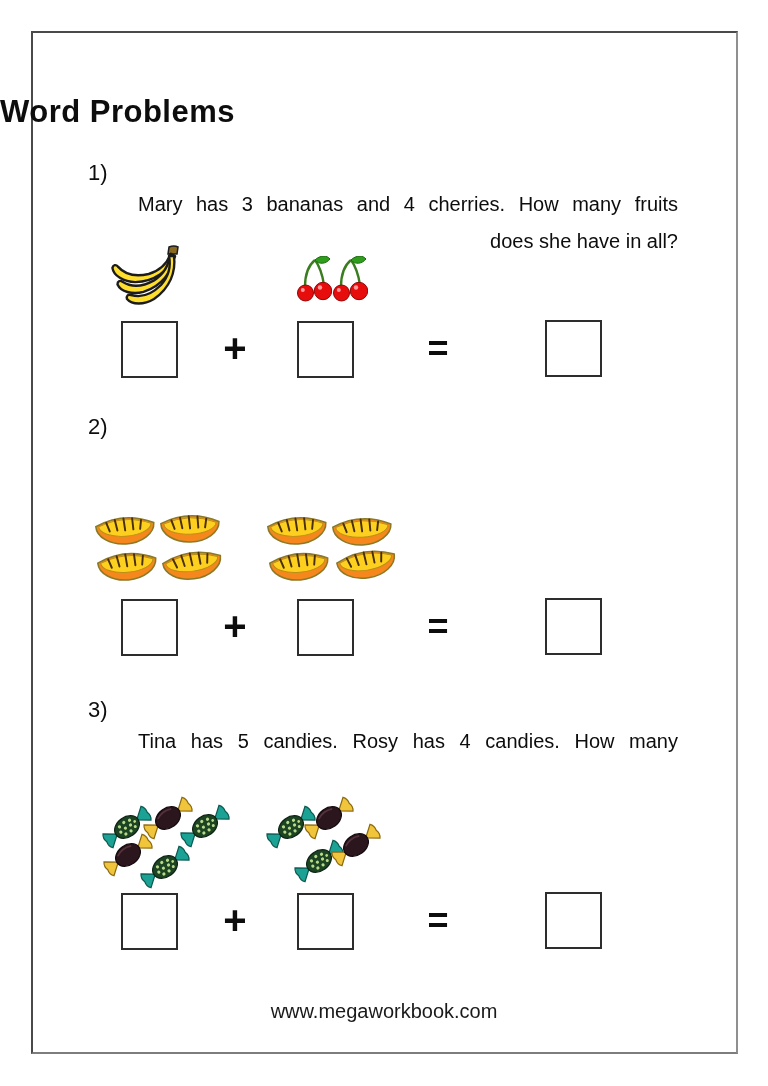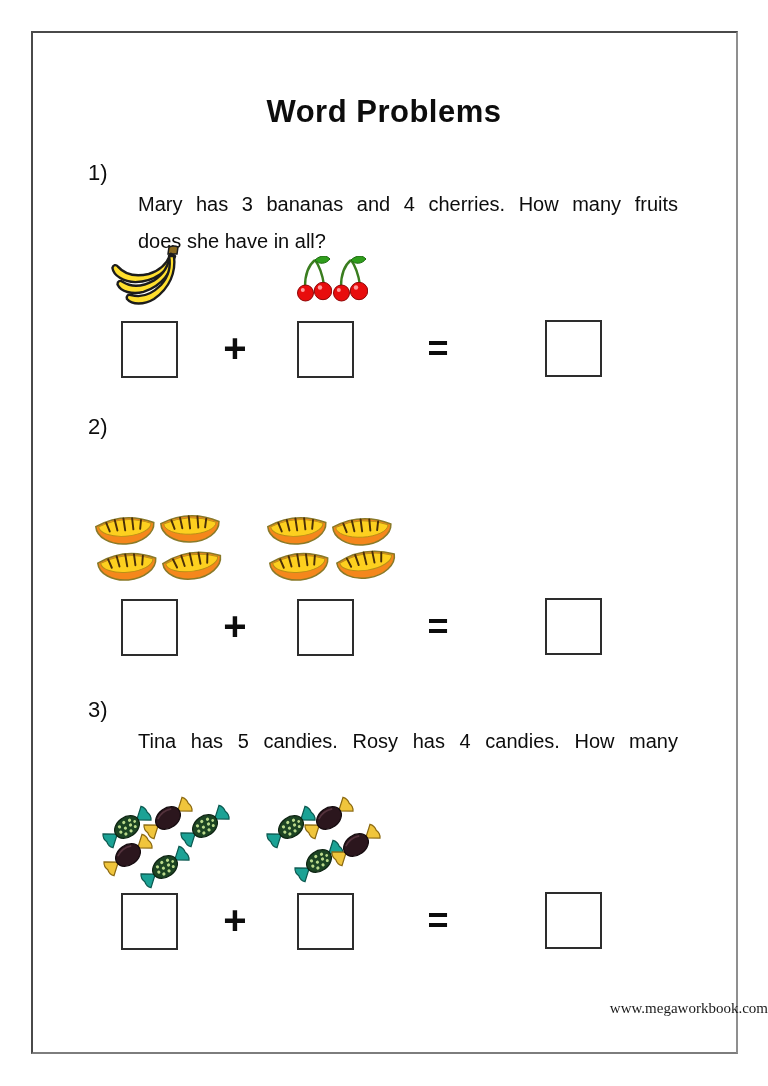--- a/index.html
+++ b/index.html
@@ -6,40 +6,40 @@
   .sheet{
     position:relative;width:768px;height:1086px;background:#ffffff;
     font-family:"Liberation Sans",sans-serif;color:#111;overflow:hidden;
   }
   .frame{
     position:absolute;left:31px;top:31px;width:703px;height:1019px;
     border:2px solid #4a4a4a;border-right-color:#8f8f8f;border-bottom-color:#7d7d7d;
     background:#fff;
   }
   .title{
-    position:absolute;left:0;right:0;top:94px;text-align:center;
+    position:absolute;left:0;right:0;top:94px;
     font-size:31px;font-weight:bold;letter-spacing:.5px;color:#0d0d0d;
   }
   .qnum{position:absolute;left:88px;font-size:22px;line-height:37px;color:#0d0d0d;}
   .qtext{position:absolute;left:138px;width:540px;font-size:20px;line-height:37px;color:#0d0d0d;}
   .qtext .l1{display:block;text-align:justify;text-align-last:justify;margin-top:32px;}
-  .qtext .l2{display:block;text-align:left;}
+  .qtext .l2{display:block;text-align:right;}
   .box{
     position:absolute;width:53px;height:53px;border:2px solid #2d2d2d;background:#fff;
   }
   .op{
     position:absolute;height:57px;line-height:55px;text-align:center;
     font-weight:bold;color:#0d0d0d;
   }
   .plus{left:210px;width:50px;font-size:40px;}
   .equals{left:410px;width:56px;font-size:36px;}
   .icon{position:absolute;}
   .footer{
-    position:absolute;left:0;right:0;top:1000px;text-align:right;
-    font-size:15px;color:#1a1a1a;font-family:Liberation Serif, serif;
+    position:absolute;left:0;right:0;top:1000px;text-align:center;
+    font-size:20px;color:#1a1a1a;
   }
 </style>
 </head>
 <body>
 
 <svg width="0" height="0" style="position:absolute" aria-hidden="true">
   <defs>
     <g id="banana-bunch">
       <g transform="translate(70,13)">
         <path d="M-6,-4 L3,-4 L4,-11 Q0,-13 -5,-11 Z" fill="#8a6a20" stroke="#1c1c1c" stroke-width="1.5"></path>

